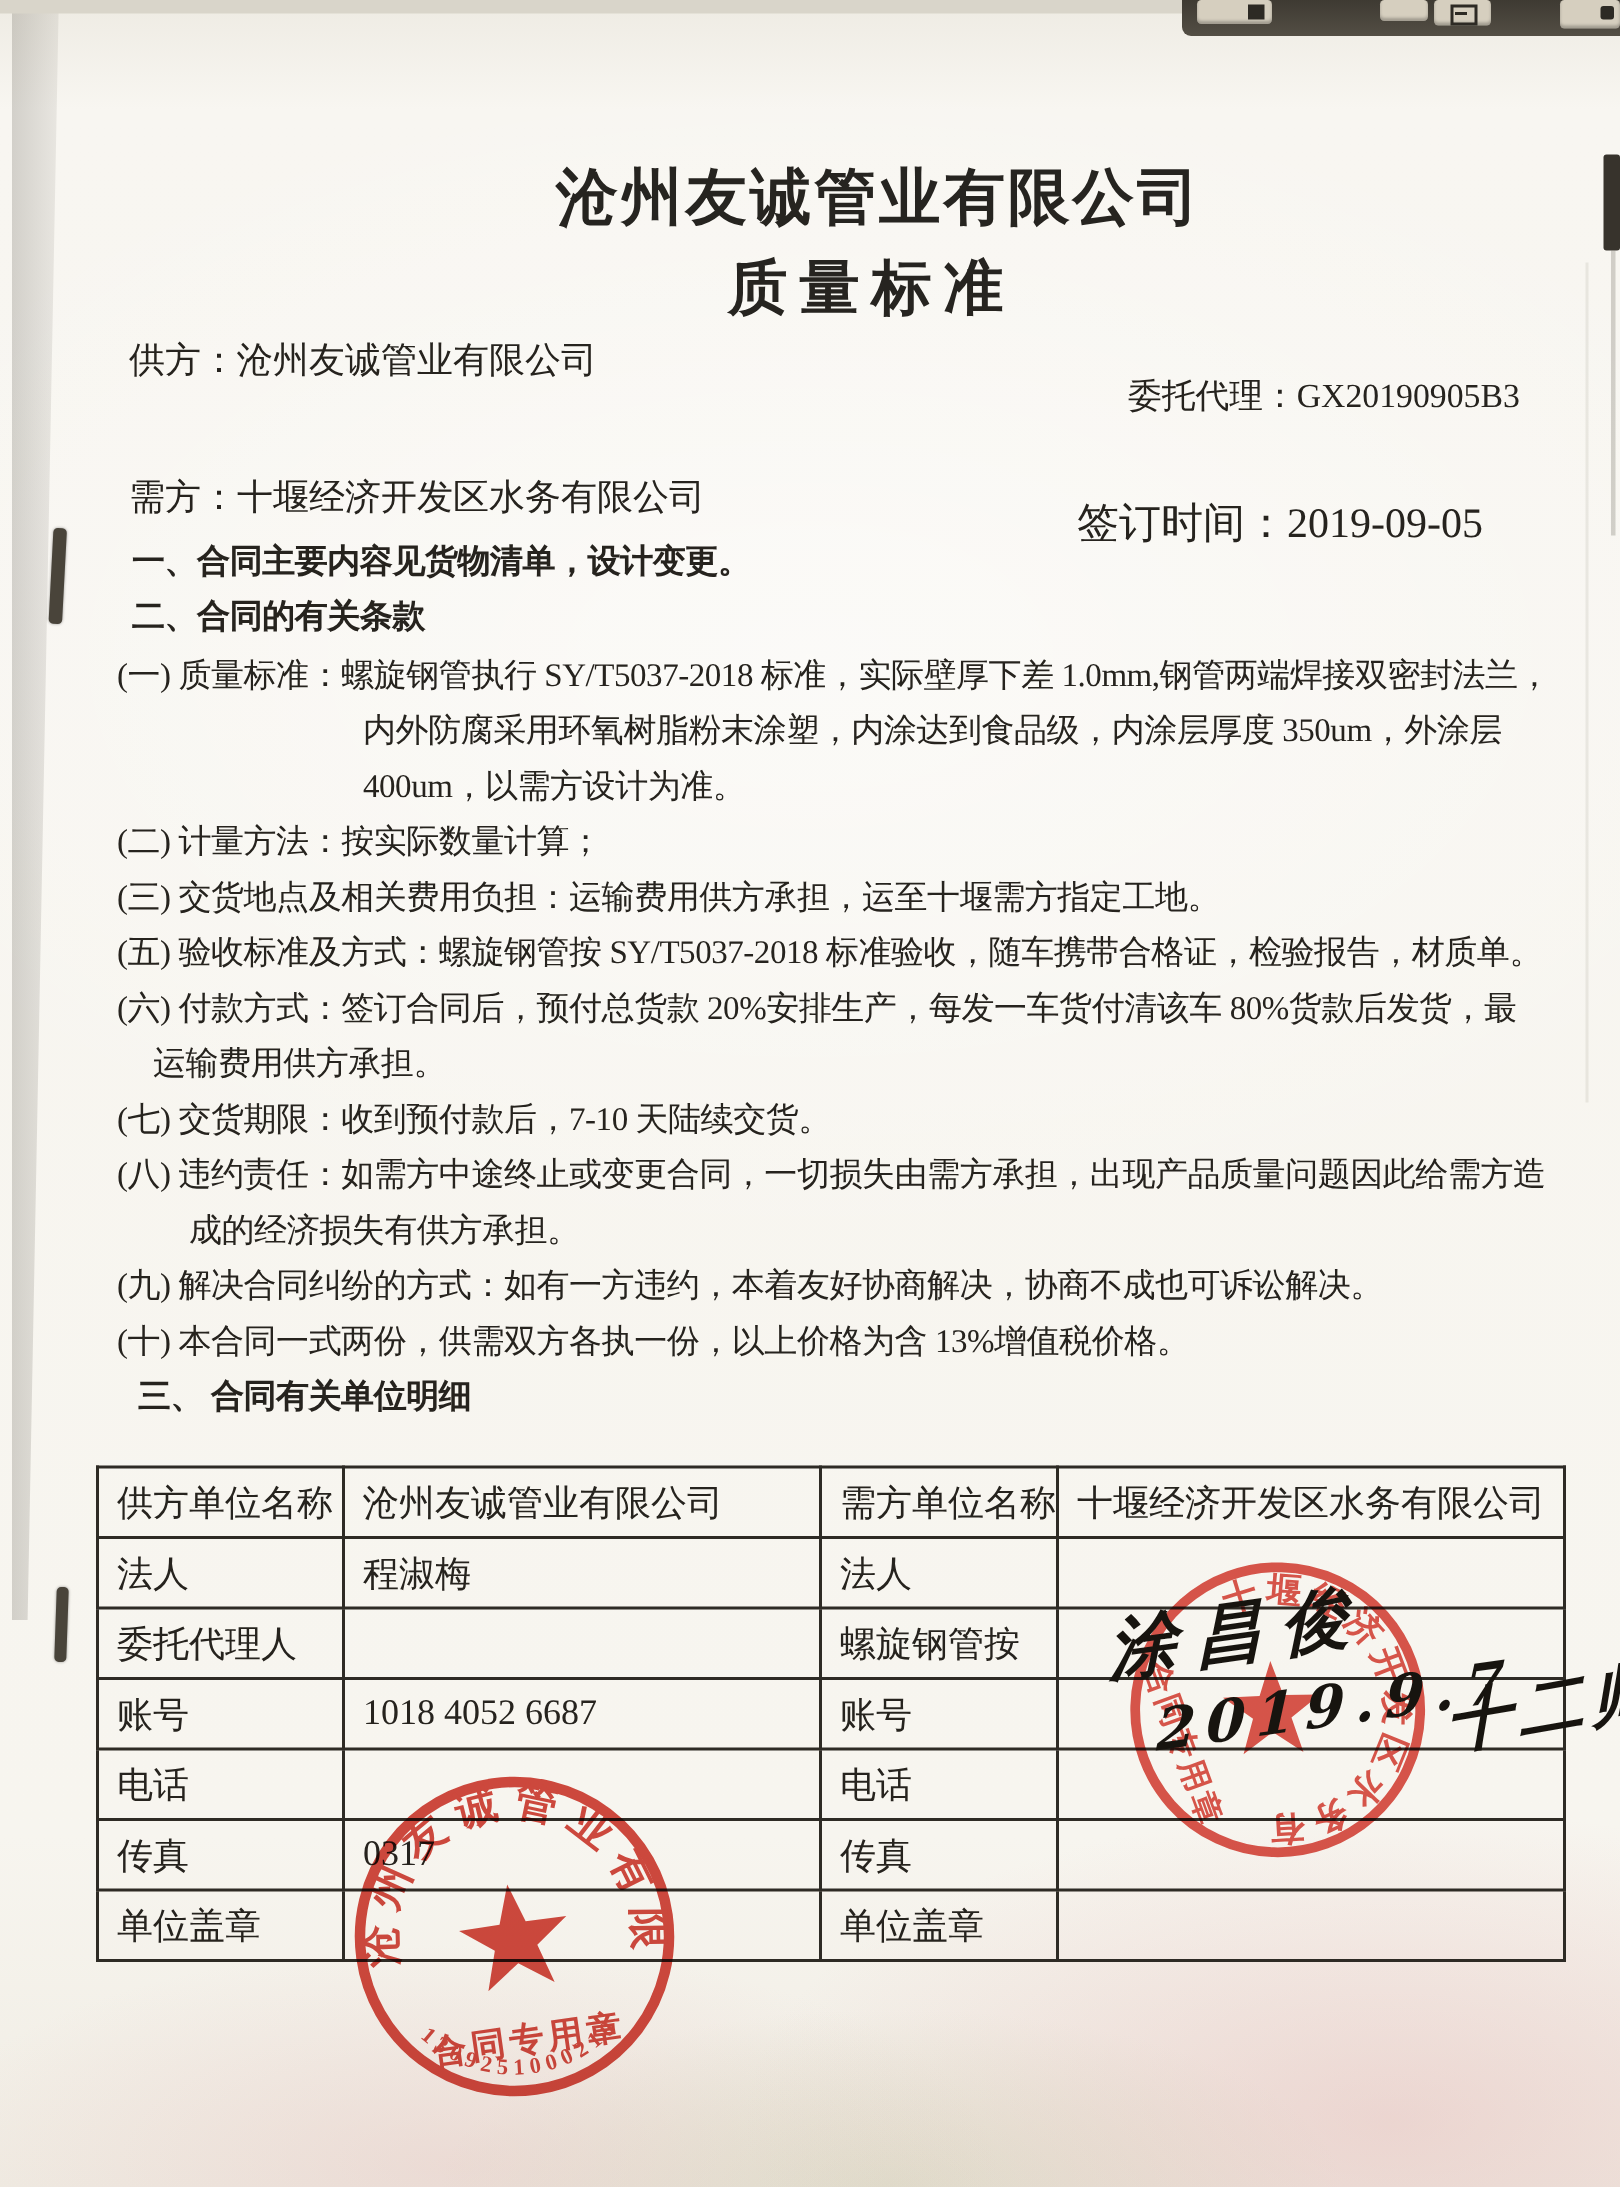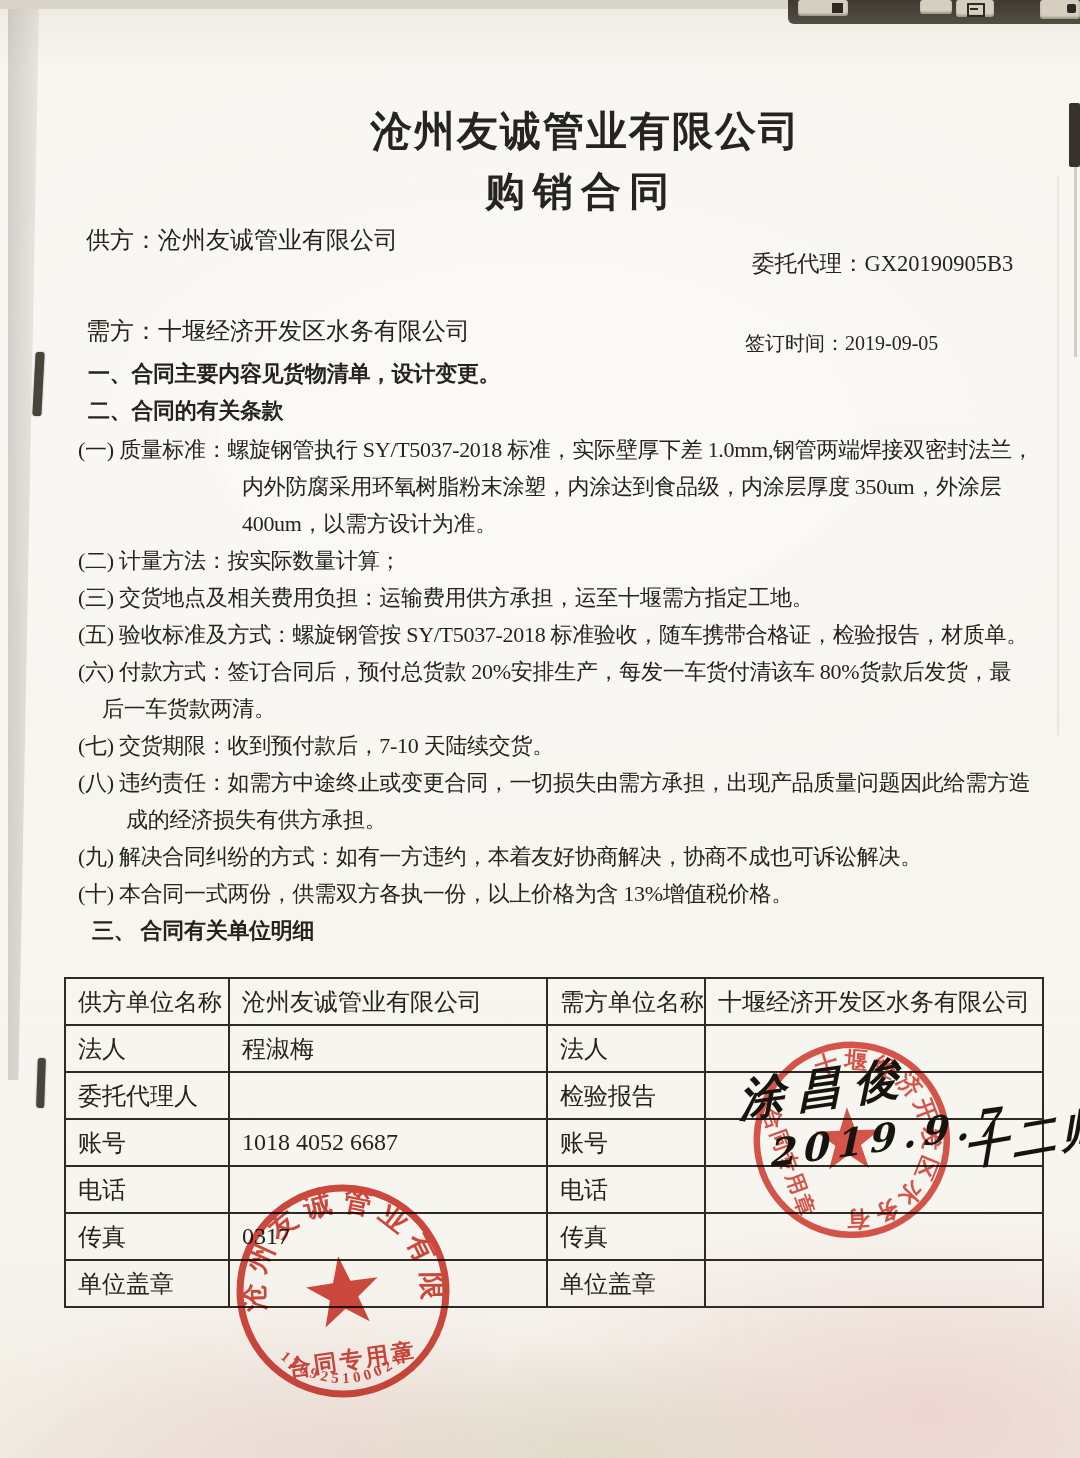--- a/index.html
+++ b/index.html
@@ -38,21 +38,21 @@
   .sliverTR{left:1069px;top:103px;width:11px;height:64px;background:#37332c;border-radius:2px;z-index:8;}
   .sliverTail{left:1074px;top:167px;width:3px;height:190px;background:rgba(92,86,74,.25);z-index:8;}
   .fold{left:1057px;top:175px;width:2px;height:560px;background:rgba(120,112,96,.12);z-index:1;}
   
   .title{left:371px;top:104px;width:430px;text-align:center;font-size:41px;font-weight:600;letter-spacing:2px;color:#262420;z-index:2;}
   .subtitle{left:431px;top:164px;width:300px;text-align:center;font-size:40px;font-weight:600;letter-spacing:8px;color:#262420;z-index:2;}
   .meta{font-size:24px;z-index:2;white-space:nowrap;}
   .supplier{left:86px;top:224px;}
   .contractno{left:752px;top:248px;font-size:22.5px;}
   .buyer{left:86px;top:315px;}
-  .signdate{left:745px;top:330px;font-size:20px;}
+  .signdate{left:718px;top:330px;font-size:28px;}
   .clauses{left:78px;top:357px;width:992px;z-index:2;}
   .cl{height:37px;line-height:37px;font-size:22px;letter-spacing:-0.3px;white-space:nowrap;}
   .hd{font-weight:600;}
   .i1{padding-left:10px;font-family:Liberation Mono, monospace;} .i2{padding-left:164px;} .i3{padding-left:24px;} .i4{padding-left:48px;} .i5{padding-left:14px;}
   
   table.units{position:absolute;left:64px;top:977px;border-collapse:collapse;z-index:1;table-layout:fixed;}
   table.units td{border:2px solid #2e2b25;height:45px;font-size:24px;padding:0 0 0 12px;vertical-align:middle;white-space:nowrap;overflow:visible;color:#26231e;}
   
   .stamp{z-index:5;mix-blend-mode:multiply;opacity:.9;}
   .stampL{left:218px;top:1166px;width:250px;height:250px;transform:rotate(-8deg);}
@@ -84,38 +84,38 @@
   </div>
   <div class="abs edgeL"></div>
   <div class="abs edgeShadow"></div>
   <div class="abs staple st1"></div>
   <div class="abs staple st2"></div>
   <div class="abs sliverTR"></div>
   <div class="abs sliverTail"></div>
   <div class="abs fold"></div>
 
   <div class="abs title">沧州友诚管业有限公司</div>
-  <div class="abs subtitle">购销合同</div>
+  <div class="abs subtitle">质量标准</div>
 
   <div class="abs meta supplier">供方：沧州友诚管业有限公司</div>
   <div class="abs meta contractno">委托代理：GX20190905B3</div>
   <div class="abs meta buyer">需方：十堰经济开发区水务有限公司</div>
   <div class="abs meta signdate">签订时间：2019-09-05</div>
 
   <div class="abs clauses">
     <div class="cl hd i1">一、合同主要内容见货物清单，设计变更。</div>
     <div class="cl hd i1">二、合同的有关条款</div>
     <div class="cl">(一) 质量标准：螺旋钢管执行 SY/T5037-2018 标准，实际壁厚下差 1.0mm,钢管两端焊接双密封法兰，</div>
     <div class="cl i2">内外防腐采用环氧树脂粉末涂塑，内涂达到食品级，内涂层厚度 350um，外涂层</div>
     <div class="cl i2">400um，以需方设计为准。</div>
     <div class="cl">(二) 计量方法：按实际数量计算；</div>
     <div class="cl">(三) 交货地点及相关费用负担：运输费用供方承担，运至十堰需方指定工地。</div>
     <div class="cl">(五) 验收标准及方式：螺旋钢管按 SY/T5037-2018 标准验收，随车携带合格证，检验报告，材质单。</div>
     <div class="cl">(六) 付款方式：签订合同后，预付总货款 20%安排生产，每发一车货付清该车 80%货款后发货，最</div>
-    <div class="cl i3">后一车货款两清。</div>
+    <div class="cl i3">运输费用供方承担。</div>
     <div class="cl">(七) 交货期限：收到预付款后，7-10 天陆续交货。</div>
     <div class="cl">(八) 违约责任：如需方中途终止或变更合同，一切损失由需方承担，出现产品质量问题因此给需方造</div>
     <div class="cl i4">成的经济损失有供方承担。</div>
     <div class="cl">(九) 解决合同纠纷的方式：如有一方违约，本着友好协商解决，协商不成也可诉讼解决。</div>
     <div class="cl">(十) 本合同一式两份，供需双方各执一份，以上价格为含 13%增值税价格。</div>
     <div class="cl hd i5">三、 合同有关单位明细</div>
   </div>
 
   <table class="units">
     <colgroup>
@@ -133,21 +133,21 @@
     </tr>
     <tr>
       <td>法人</td>
       <td>程淑梅</td>
       <td>法人</td>
       <td></td>
     </tr>
     <tr>
       <td>委托代理人</td>
       <td></td>
-      <td>检验报告</td>
+      <td>螺旋钢管按</td>
       <td></td>
     </tr>
     <tr>
       <td>账号</td>
       <td>1018 4052 6687</td>
       <td>账号</td>
       <td></td>
     </tr>
     <tr>
       <td>电话</td>

